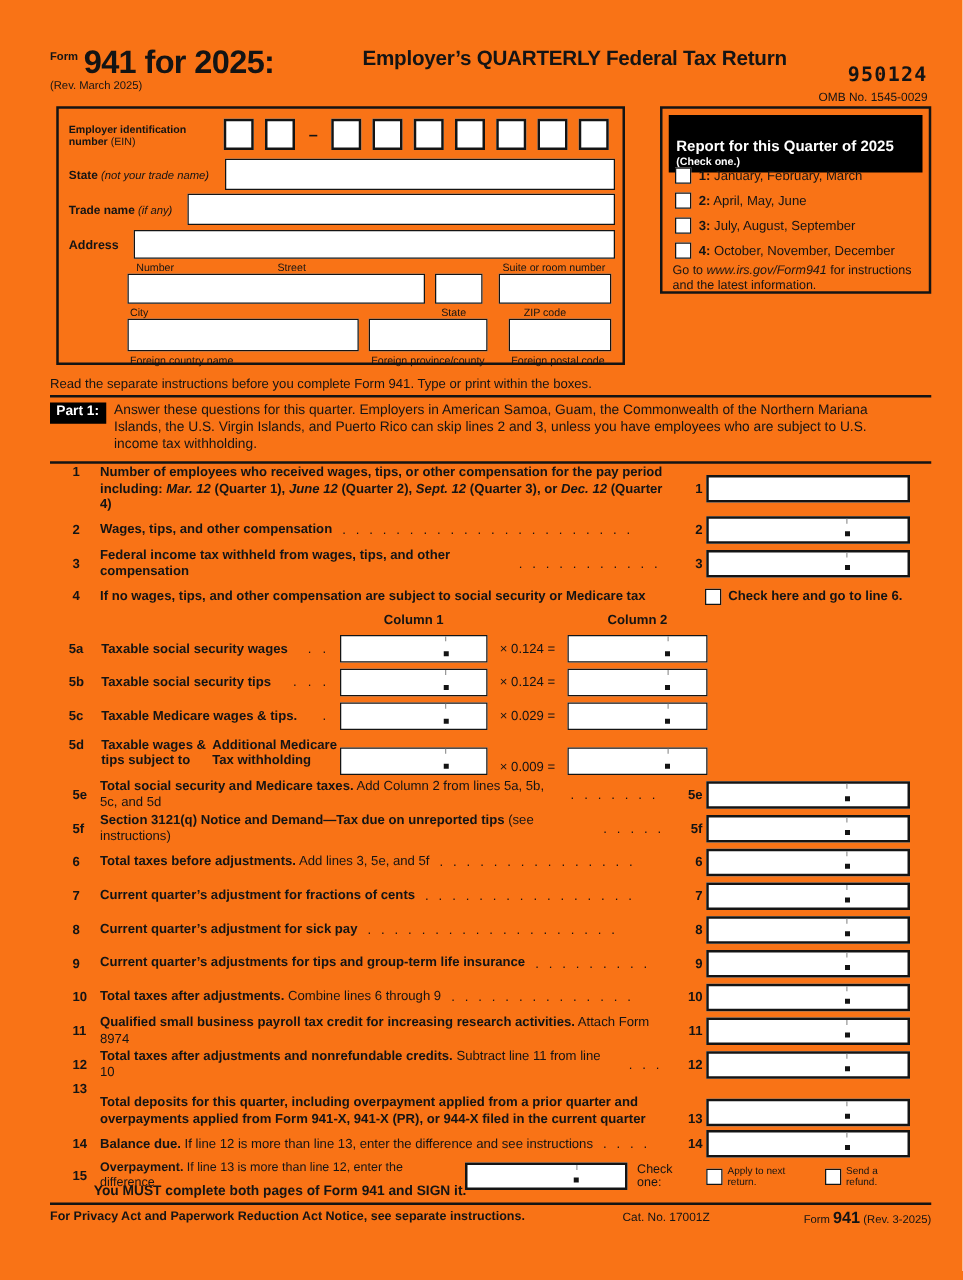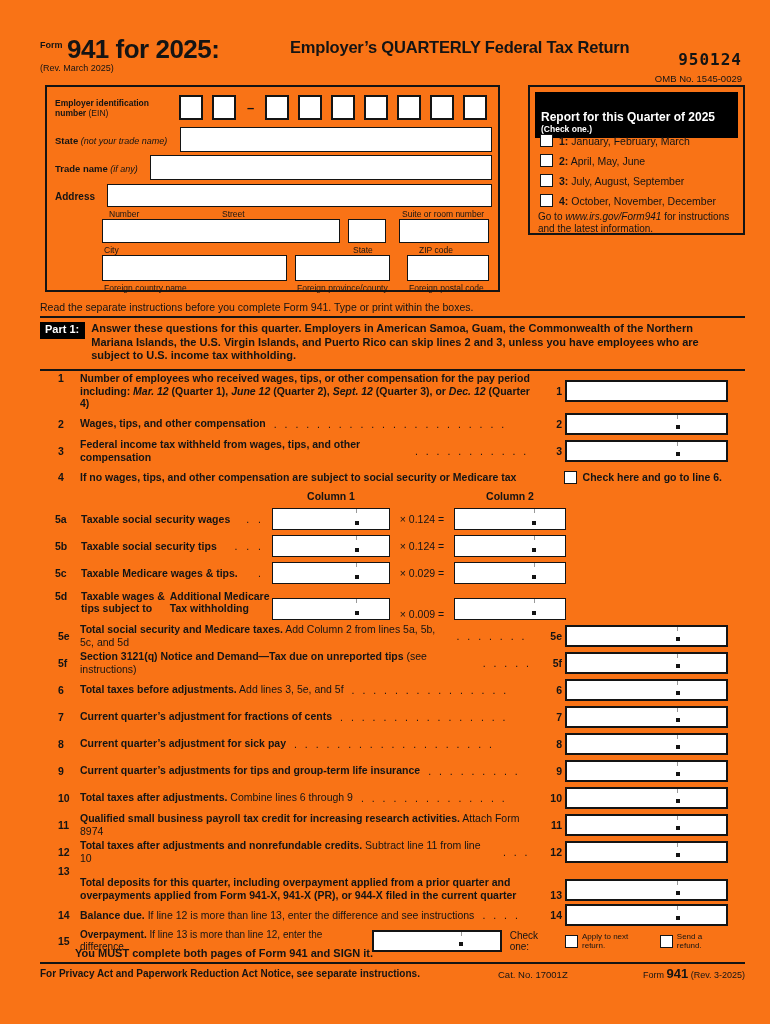--- a/index.html
+++ b/index.html
@@ -39,21 +39,21 @@
   .qhdr-title { font-size:12px; font-weight:bold; }
   .qhdr-sub { font-size:8.5px; font-weight:bold; }
   .qopt { position:absolute; left:10px; display:flex; align-items:center; gap:6px; font-size:10.5px; }
   .cb { width:13px; height:13px; border:1.5px solid #141414; background:#fff; flex:0 0 auto; }
   .qgoto { position:absolute; left:8px; right:6px; top:124px; font-size:10px; line-height:11.5px; }
 
   
   .intro { position:absolute; left:40px; top:301px; font-size:10.5px; }
   .part1 { position:absolute; left:40px; width:705px; top:316px; border-top:2.5px solid #141414; border-bottom:2px solid #141414; padding:4px 0 6px 0; display:flex; }
   .p1label { background:#000; color:#fff; font-weight:bold; font-size:11px; padding:1px 6px 2px 5px; height:17px; flex:0 0 auto; }
-  .p1text { font-size:11px; font-weight:bold; line-height:13.5px; margin-left:6px; width:636px; }
+  .p1text { font-size:11px; font-weight:normal; line-height:13.5px; margin-left:6px; width:636px; }
 
   
   .lines { position:absolute; left:40px; top:372px; width:688px; }
   .frow { display:flex; align-items:center; height:27px; }
   .lnum { flex:0 0 22px; margin-left:18px; font-weight:bold; font-size:10.5px; }
   .ltext { font-size:10.5px; font-weight:bold; line-height:12.5px; }
   .plain { font-weight:400; }
   .leader { flex:1 1 auto; overflow:hidden; white-space:nowrap; font-size:10.5px; letter-spacing:2.5px; margin:0 6px 0 8px; }
   .boxnum { flex:0 0 26px; text-align:right; font-weight:bold; font-size:10.5px; margin-right:3px; }
   .amtbox { flex:0 0 163px; width:163px; height:22px; border:2px solid #141414; background:#fff; position:relative; }

